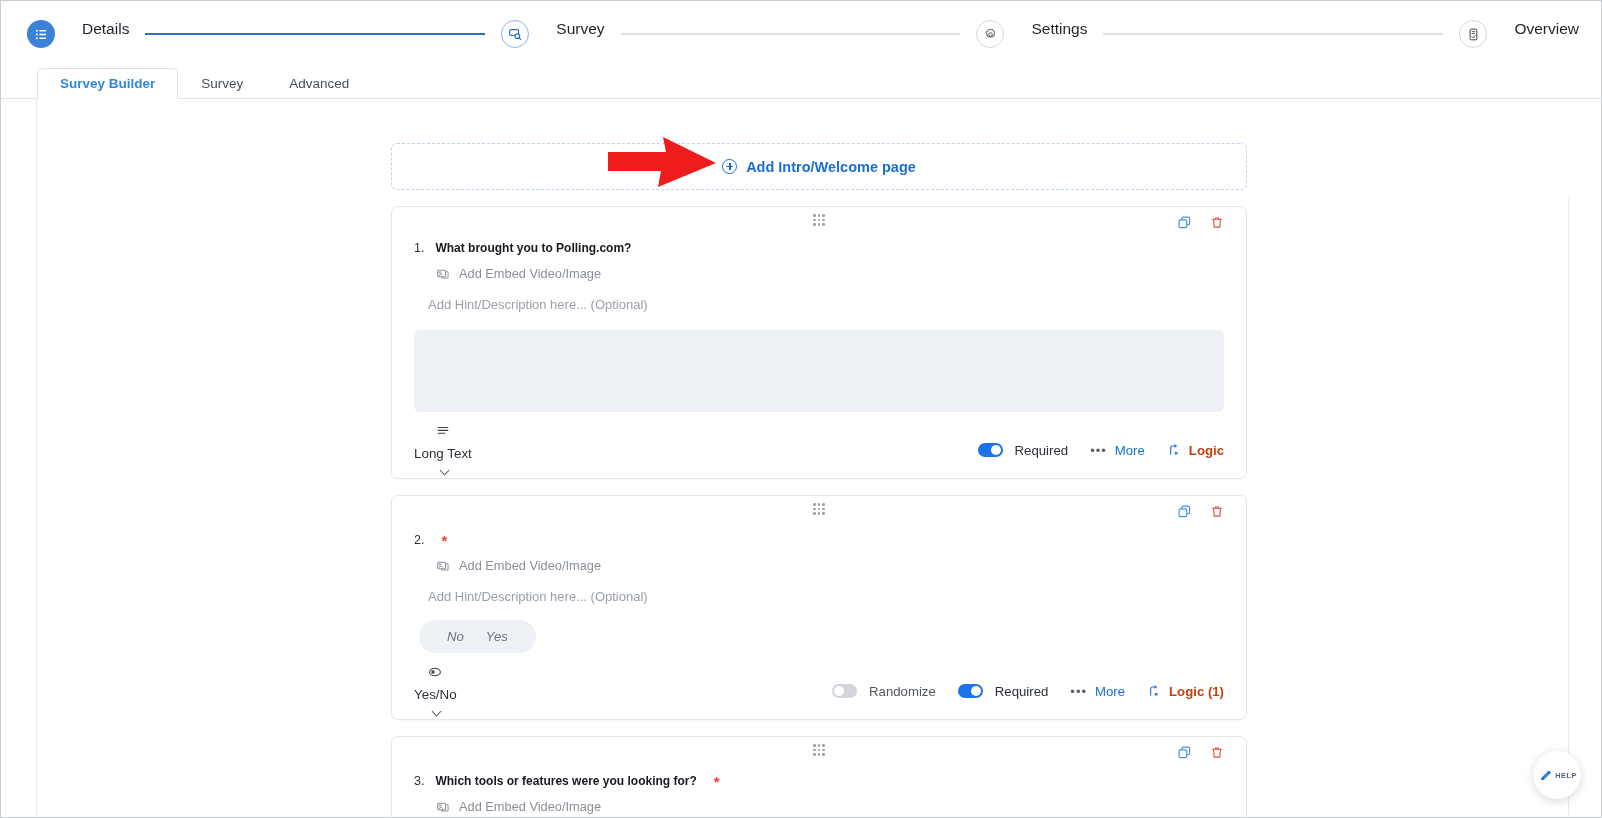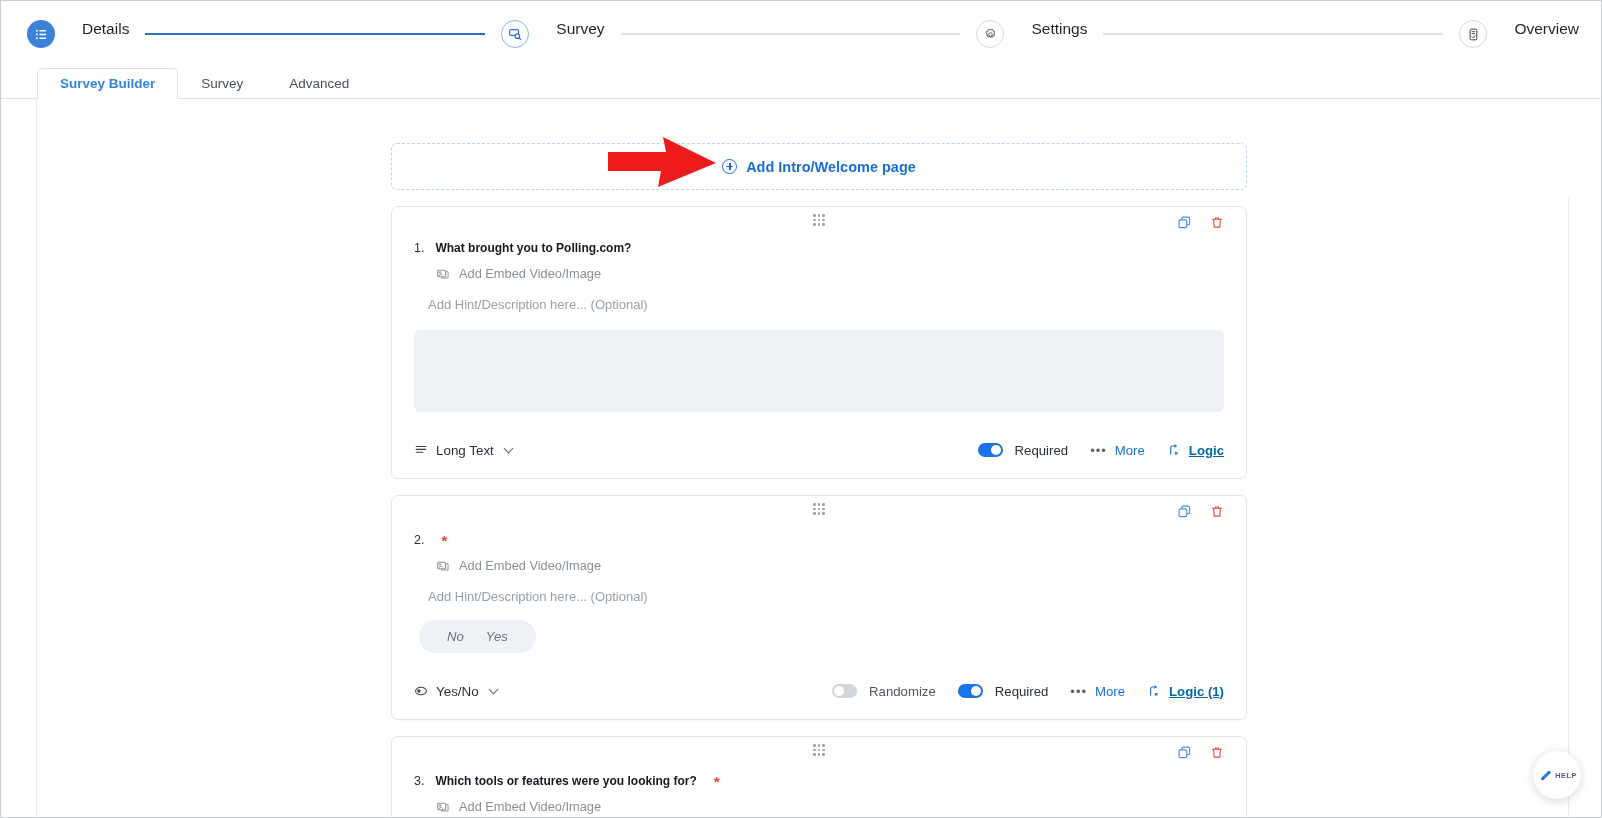--- a/index.html
+++ b/index.html
@@ -224,20 +224,21 @@
     height: 56px;
     margin-top: 10px;
   }
   .type-select {
     display: flex;
     align-items: center;
     gap: 8px;
     font-size: 13.4px;
     color: #2b3038;
     cursor: pointer;
+    flex-direction: column;
   }
   .chev {
     width: 7px; height: 7px;
     border-right: 1.5px solid #5a6069;
     border-bottom: 1.5px solid #5a6069;
     transform: rotate(45deg);
     margin-left: 3px;
     position: relative; top: -2px;
   }
   .footer-right {
@@ -264,21 +265,21 @@
   }
   .toggle.on i { right: 2px; }
   .toggle.off i { left: 2px; }
   .toggle-label { font-size: 13.2px; color: #2b3038; }
   .toggle-label.muted { color: #53585f; }
   .more-item, .logic-item {
     display: flex; align-items: center; gap: 8px;
     font-size: 13.2px; cursor: pointer;
   }
   .more-item { color: #1a6fd4; }
-  .logic-item { color: #0369a1; font-weight: bold; text-decoration: underline; }
+  .logic-item { color: #c2410c; font-weight: bold; }
   .dots-h { letter-spacing: 1px; color: #5a6069; font-size: 13px; }
 
   
   .red-arrow {
     position: absolute;
     left: 607px; top: 135px;
     width: 110px; height: 52px;
     pointer-events: none;
     z-index: 40;
   }

